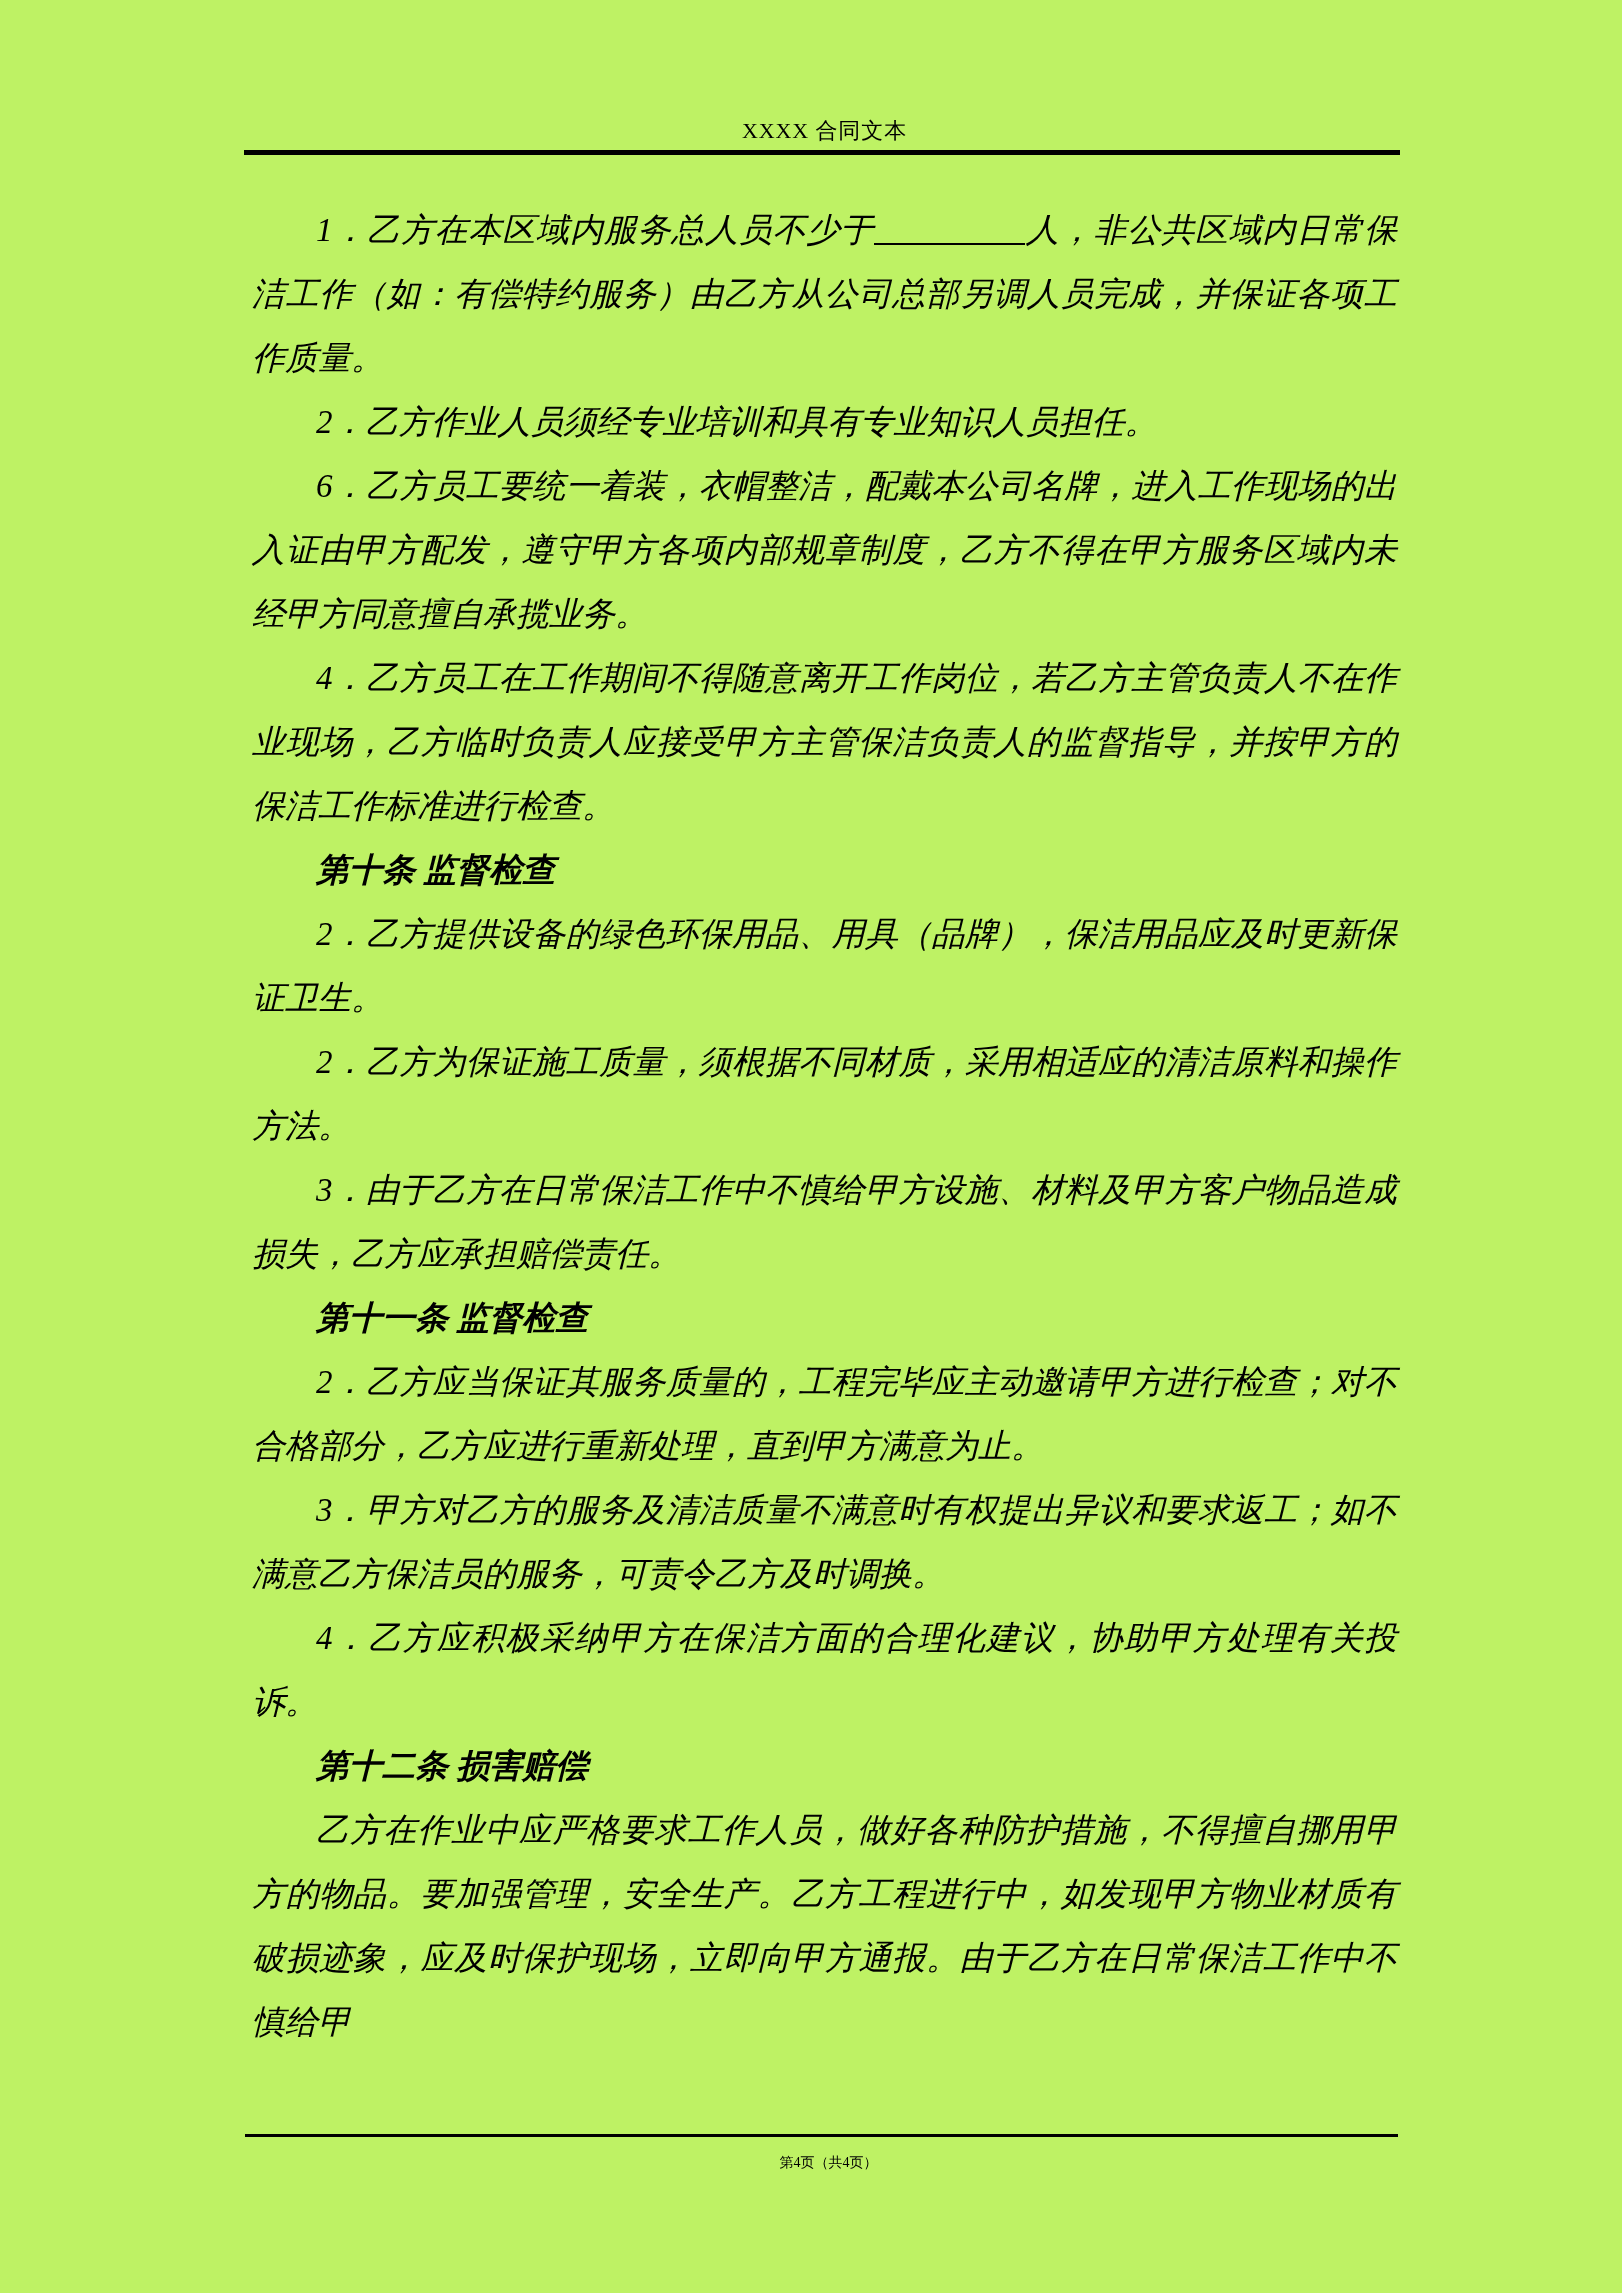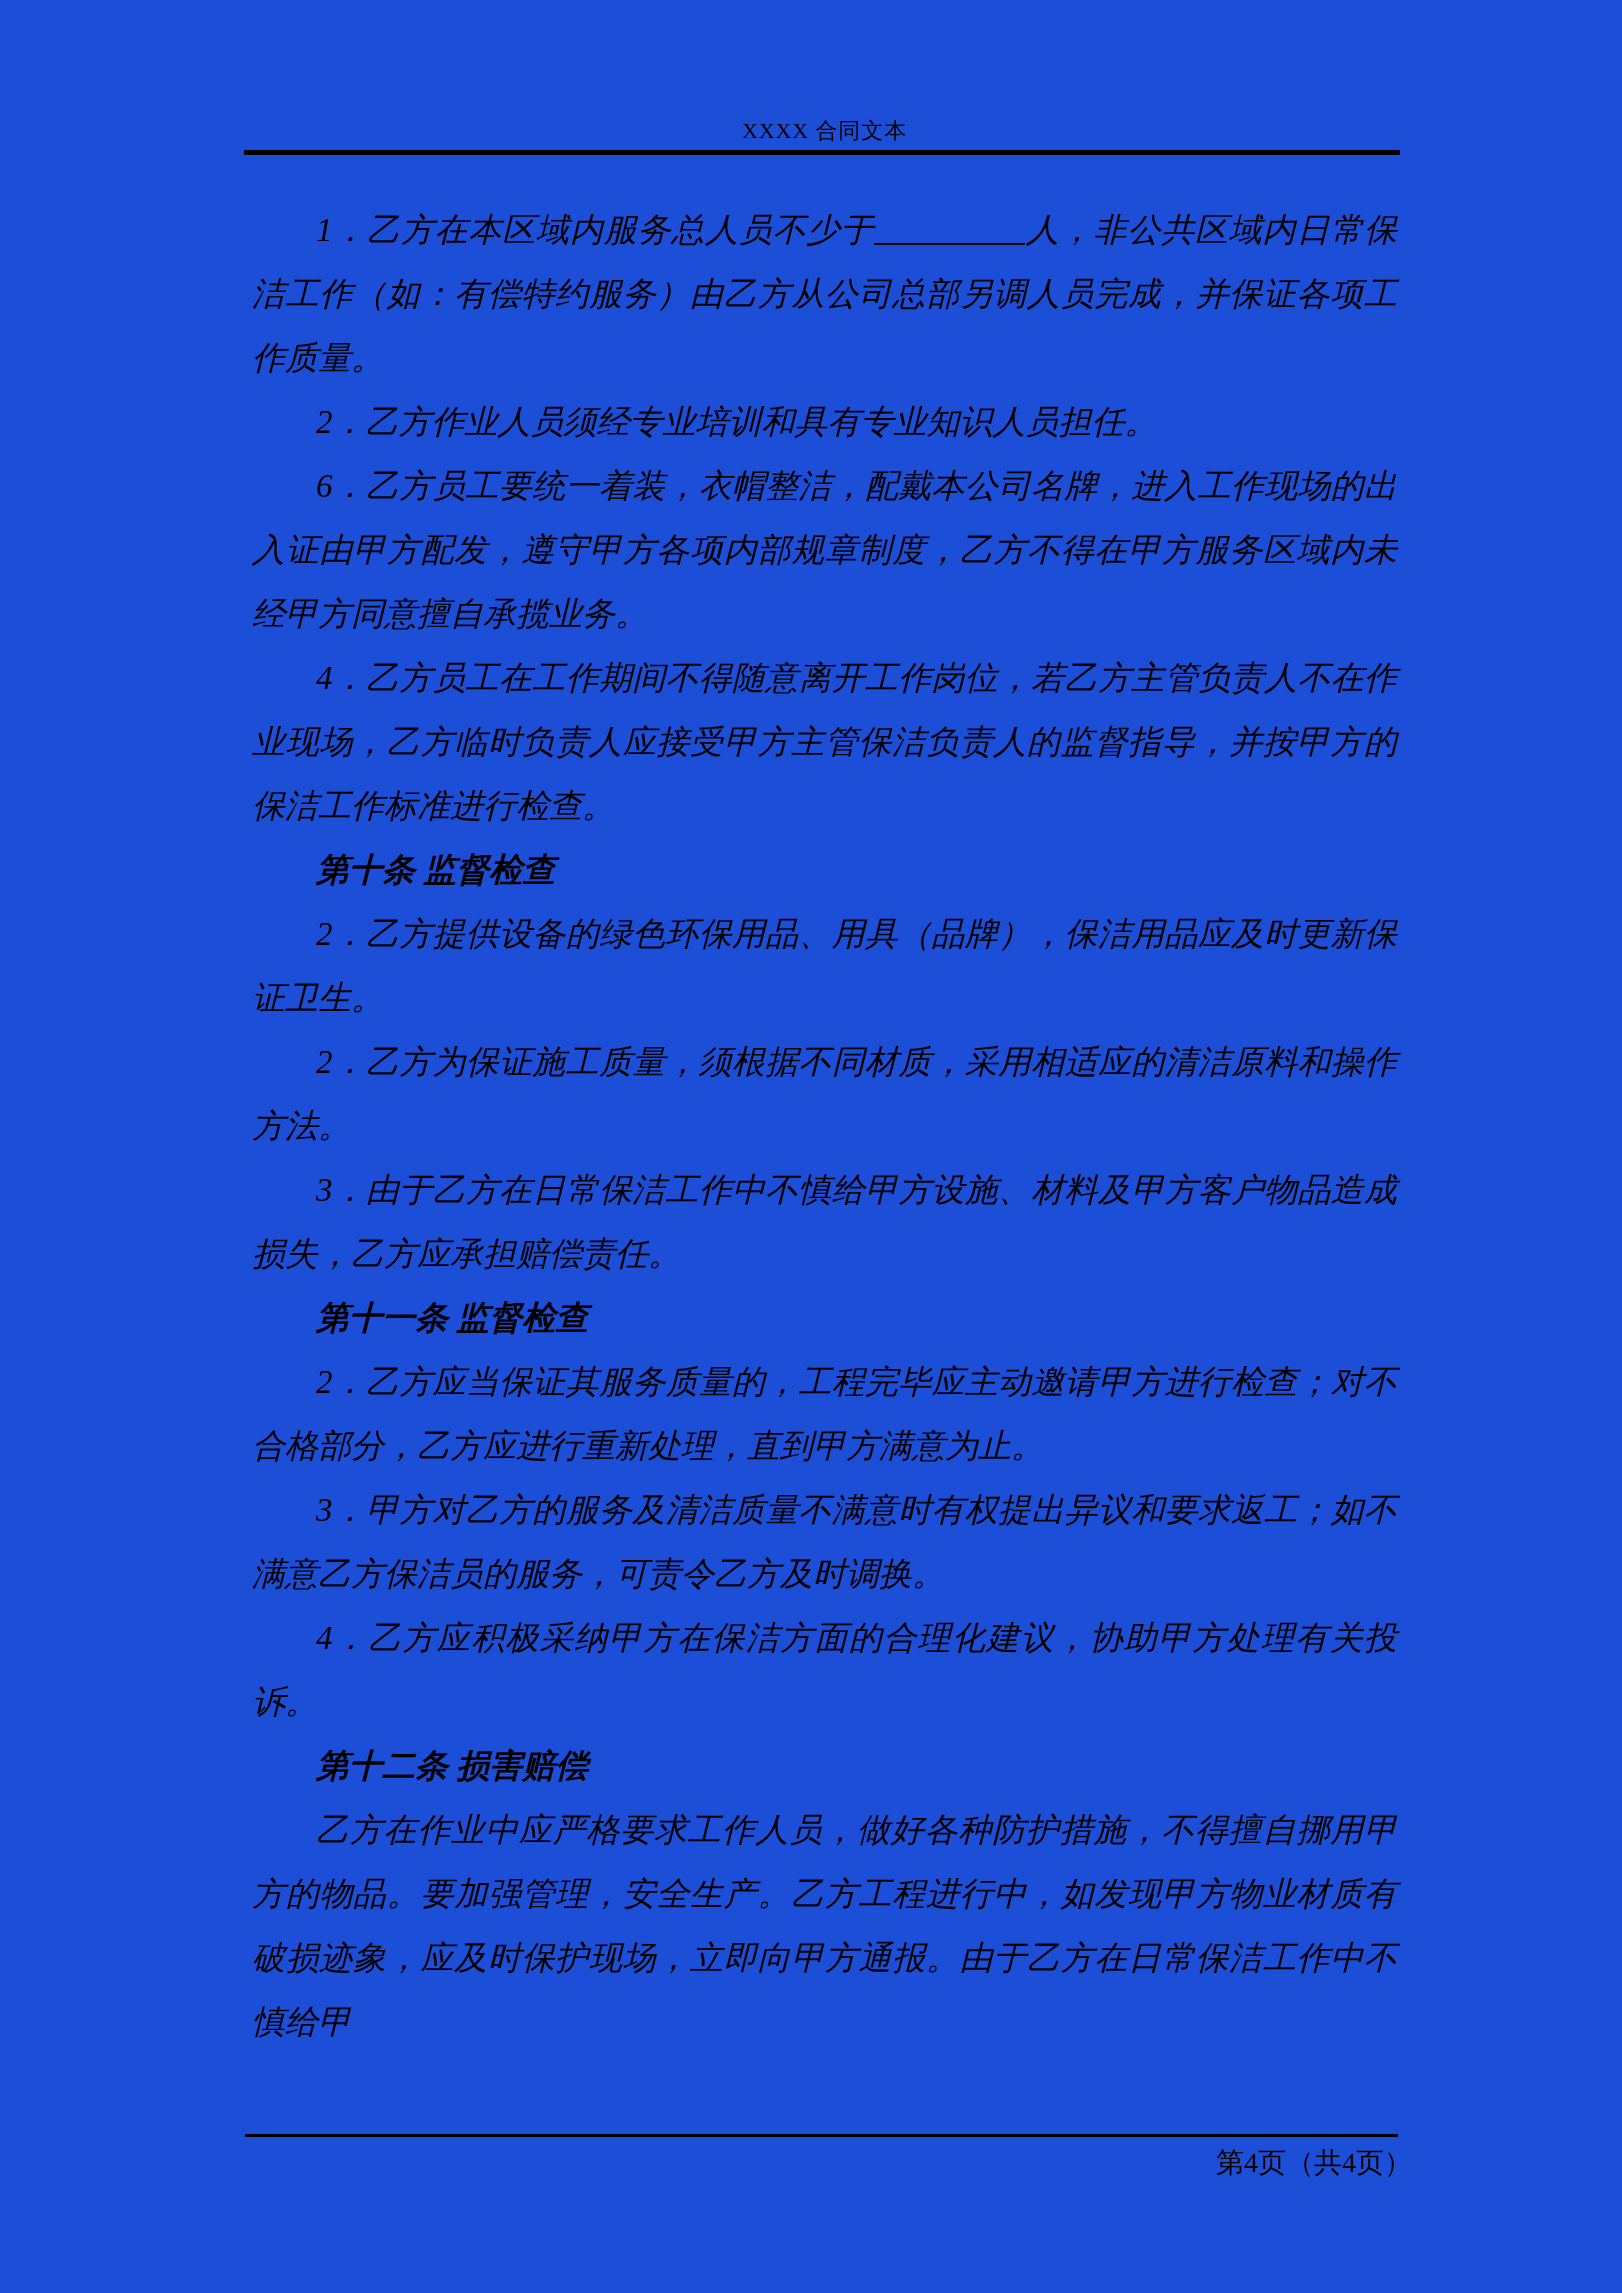--- a/index.html
+++ b/index.html
@@ -6,21 +6,21 @@
   html, body { margin: 0; padding: 0; }
   body {
     background: #ffffff;
     font-family: "Liberation Serif", "DejaVu Serif", serif;
     color: #000000;
   }
   .page {
     position: relative;
     width: 1623px;
     height: 2294px;
-    background: #1d4ed8;
+    background: #bef264;
     overflow: hidden;
   }
   
   .page-header-title {
     position: absolute;
     left: 252px;
     width: 1145px;
     top: 115px;
     text-align: center;
     font-size: 22px;
@@ -60,25 +60,25 @@
   .footer-rule {
     position: absolute;
     left: 245px;
     width: 1153px;
     top: 2134px;
     height: 2.7px;
     background: #000000;
   }
   .page-footer-text {
     position: absolute;
-    left: 267px;
+    left: 256px;
     width: 1145px;
     top: 2147px;
-    text-align: right;
-    font-size: 28px;
+    text-align: center;
+    font-size: 14px;
     line-height: 31px;
     color: #000000;
   }
 </style>
 </head>
 <body>
 
 <div class="page">
 
   <div class="page-header-title">XXXX 合同文本</div>

